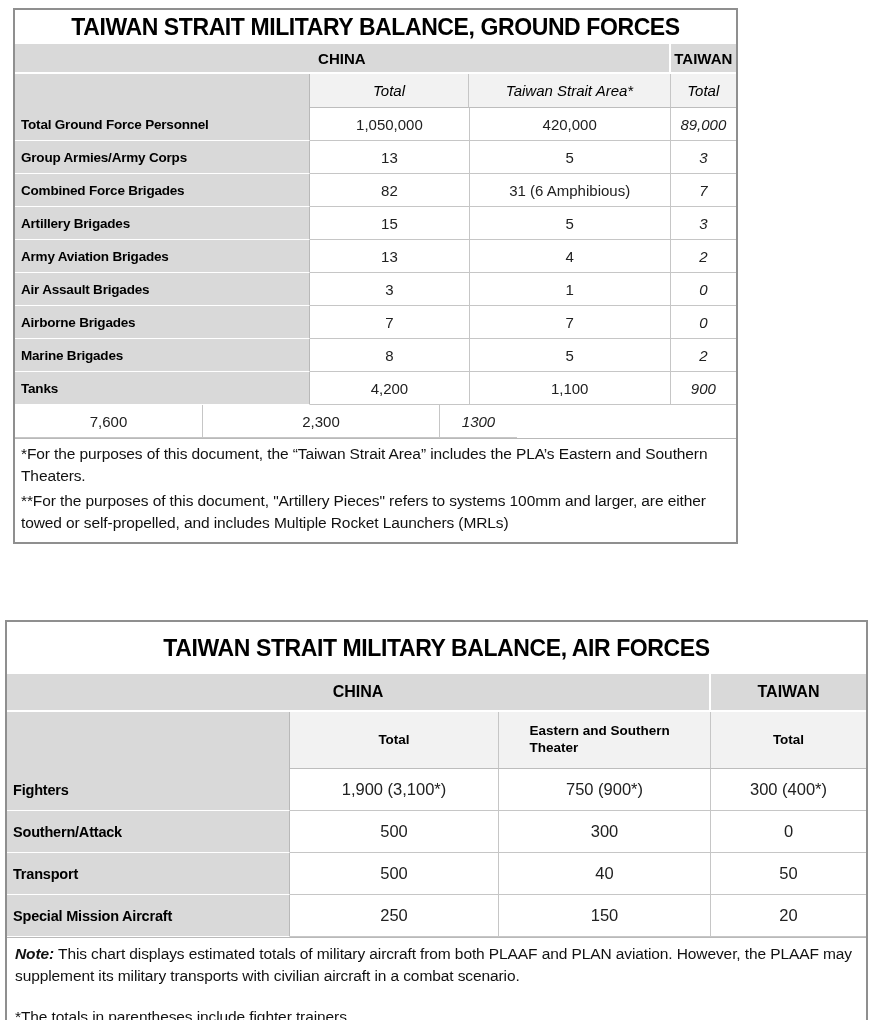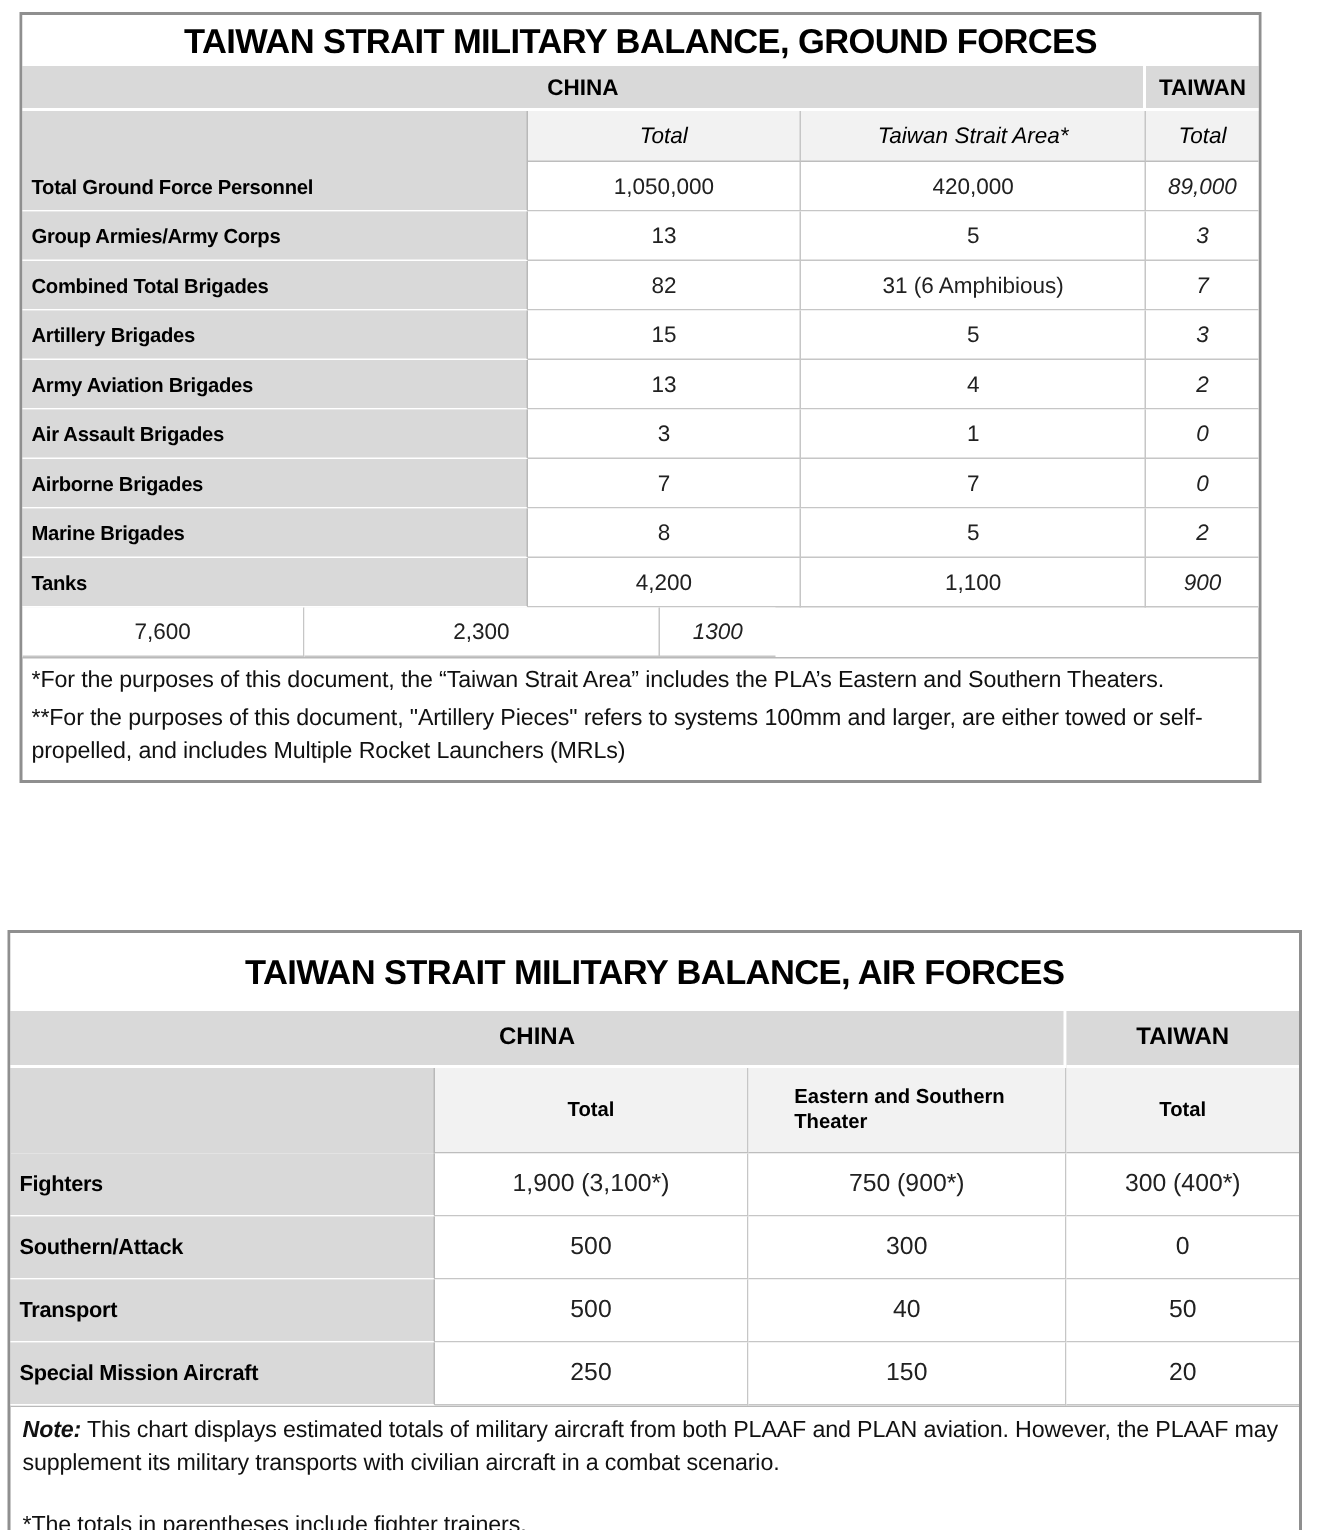--- a/index.html
+++ b/index.html
@@ -10,21 +10,21 @@
     color: #000;
     position: relative;
   }
   .page { position: relative; width: 878px; height: 1020px; background:#fff; }
 
   .mil-table {
     position: absolute;
     border: 2px solid #8f8f8f;
     background: #fff;
   }
-  #ground-table { left: 13px; top: 8px;  width: 828px; }
+  #ground-table { left: 13px; top: 8px;  width: 725px; }
   #air-table    { left: 5px;  top: 620px; width: 863px; }
 
   .row { display: flex; }
 
   
   .cell {
     display: flex; align-items: center;
     overflow: hidden;
   }
   .center { justify-content: center; }
@@ -151,21 +151,21 @@
       <div class="cell center valcell c3">420,000</div>
       <div class="cell center valcell c4">89,000</div>
     </div>
     <div class="row data-row">
       <div class="cell lblcell c1">Group Armies/Army Corps</div>
       <div class="cell center valcell c2">13</div>
       <div class="cell center valcell c3">5</div>
       <div class="cell center valcell c4">3</div>
     </div>
     <div class="row data-row">
-      <div class="cell lblcell c1">Combined Total Brigades</div>
+      <div class="cell lblcell c1">Combined Force Brigades</div>
       <div class="cell center valcell c2">82</div>
       <div class="cell center valcell c3">31 (6 Amphibious)</div>
       <div class="cell center valcell c4">7</div>
     </div>
     <div class="row data-row">
       <div class="cell lblcell c1">Artillery Brigades</div>
       <div class="cell center valcell c2">15</div>
       <div class="cell center valcell c3">5</div>
       <div class="cell center valcell c4">3</div>
     </div>

